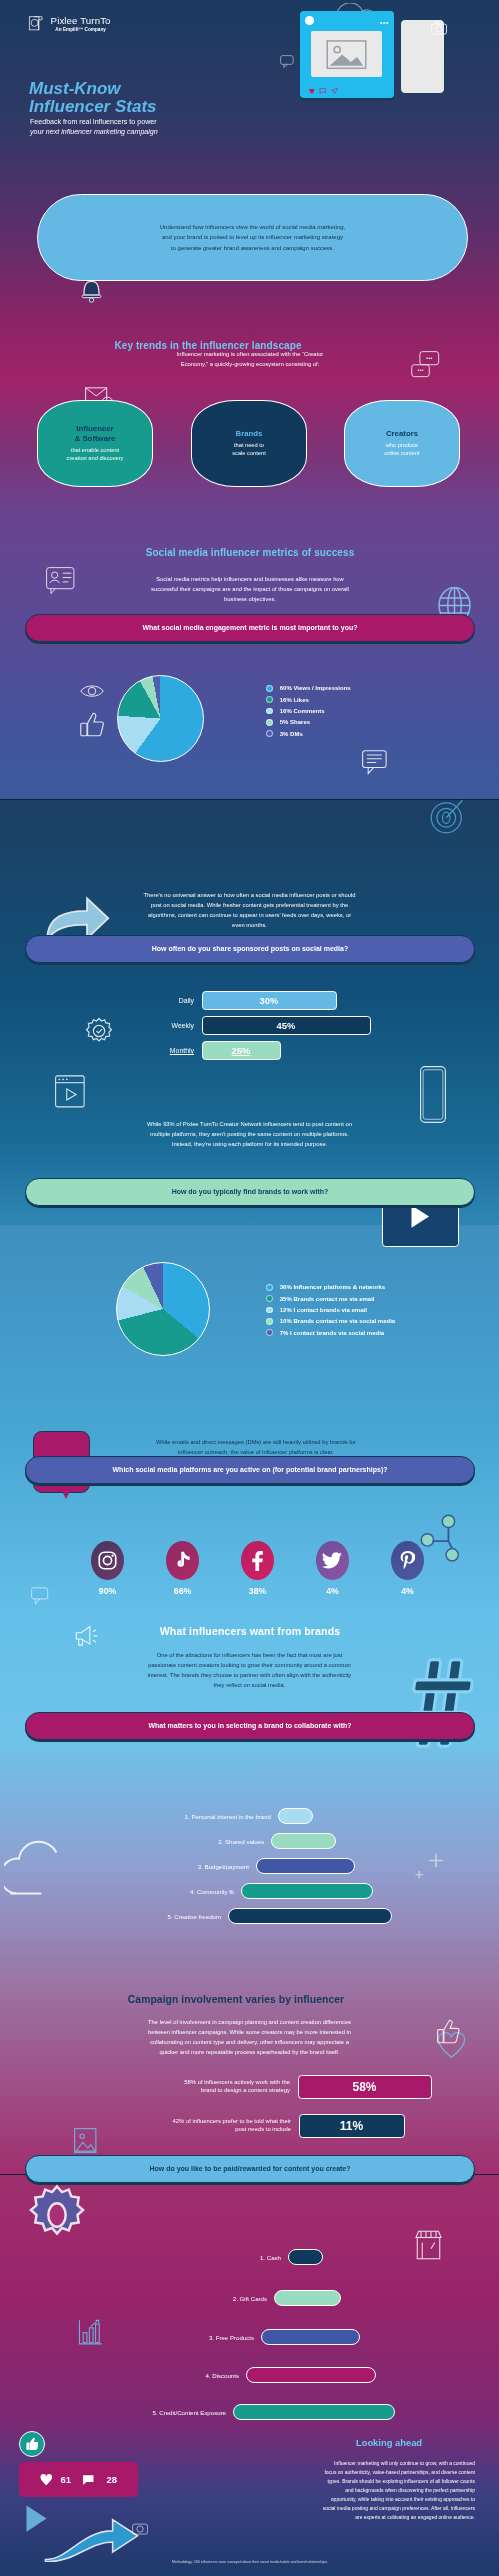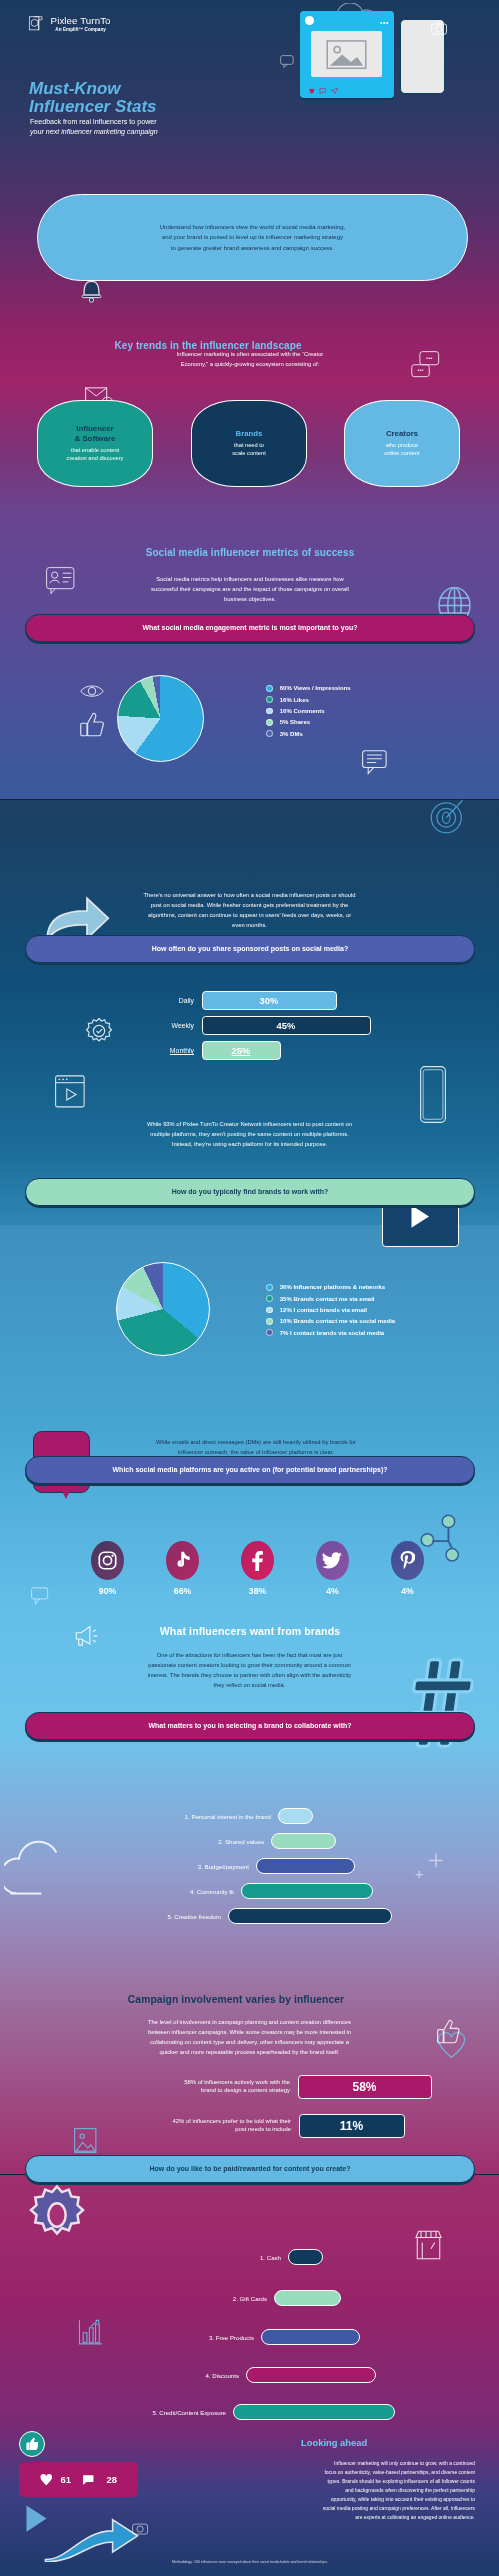--- a/index.html
+++ b/index.html
@@ -608,21 +608,21 @@
   </div>
   <div class="pyr-row" style="left:125px;top:2367px;">
     <span class="pyr-label" style="width:114px;">4. Discounts</span>
     <span class="pyr-bar" style="width:130px;background:#a8196a;"></span>
   </div>
   <div class="pyr-row" style="left:75px;top:2404px;">
     <span class="pyr-label" style="width:151px;">5. Credit/Content Exposure</span>
     <span class="pyr-bar" style="width:162px;background:#169b8e;"></span>
   </div>
 
-  <div style="position:absolute;left:301px;top:2437px;width:162px;text-align:left;">
+  <div style="position:absolute;left:308px;top:2437px;width:162px;text-align:center;">
     <div style="font-size:9.4px;font-weight:bold;color:#6ec9f0;">Looking ahead</div>
   </div>
   <div style="position:absolute;left:206px;top:2459px;width:269px;text-align:right;">
     <div class="body-text" style="text-align:right;font-size:5px;line-height:1.8;">Influencer marketing will only continue to grow, with a continued</div>
     <div class="body-text" style="text-align:right;font-size:5px;line-height:1.8;">focus on authenticity, value-based partnerships, and diverse content</div>
     <div class="body-text" style="text-align:right;font-size:5px;line-height:1.8;">types. Brands should be exploring influencers of all follower counts</div>
     <div class="body-text" style="text-align:right;font-size:5px;line-height:1.8;">and backgrounds when discovering the perfect partnership</div>
     <div class="body-text" style="text-align:right;font-size:5px;line-height:1.8;">opportunity, while taking into account their existing approaches to</div>
     <div class="body-text" style="text-align:right;font-size:5px;line-height:1.8;">social media posting and campaign preferences. After all, influencers</div>
     <div class="body-text" style="text-align:right;font-size:5px;line-height:1.8;">are experts at cultivating an engaged online audience.</div>

